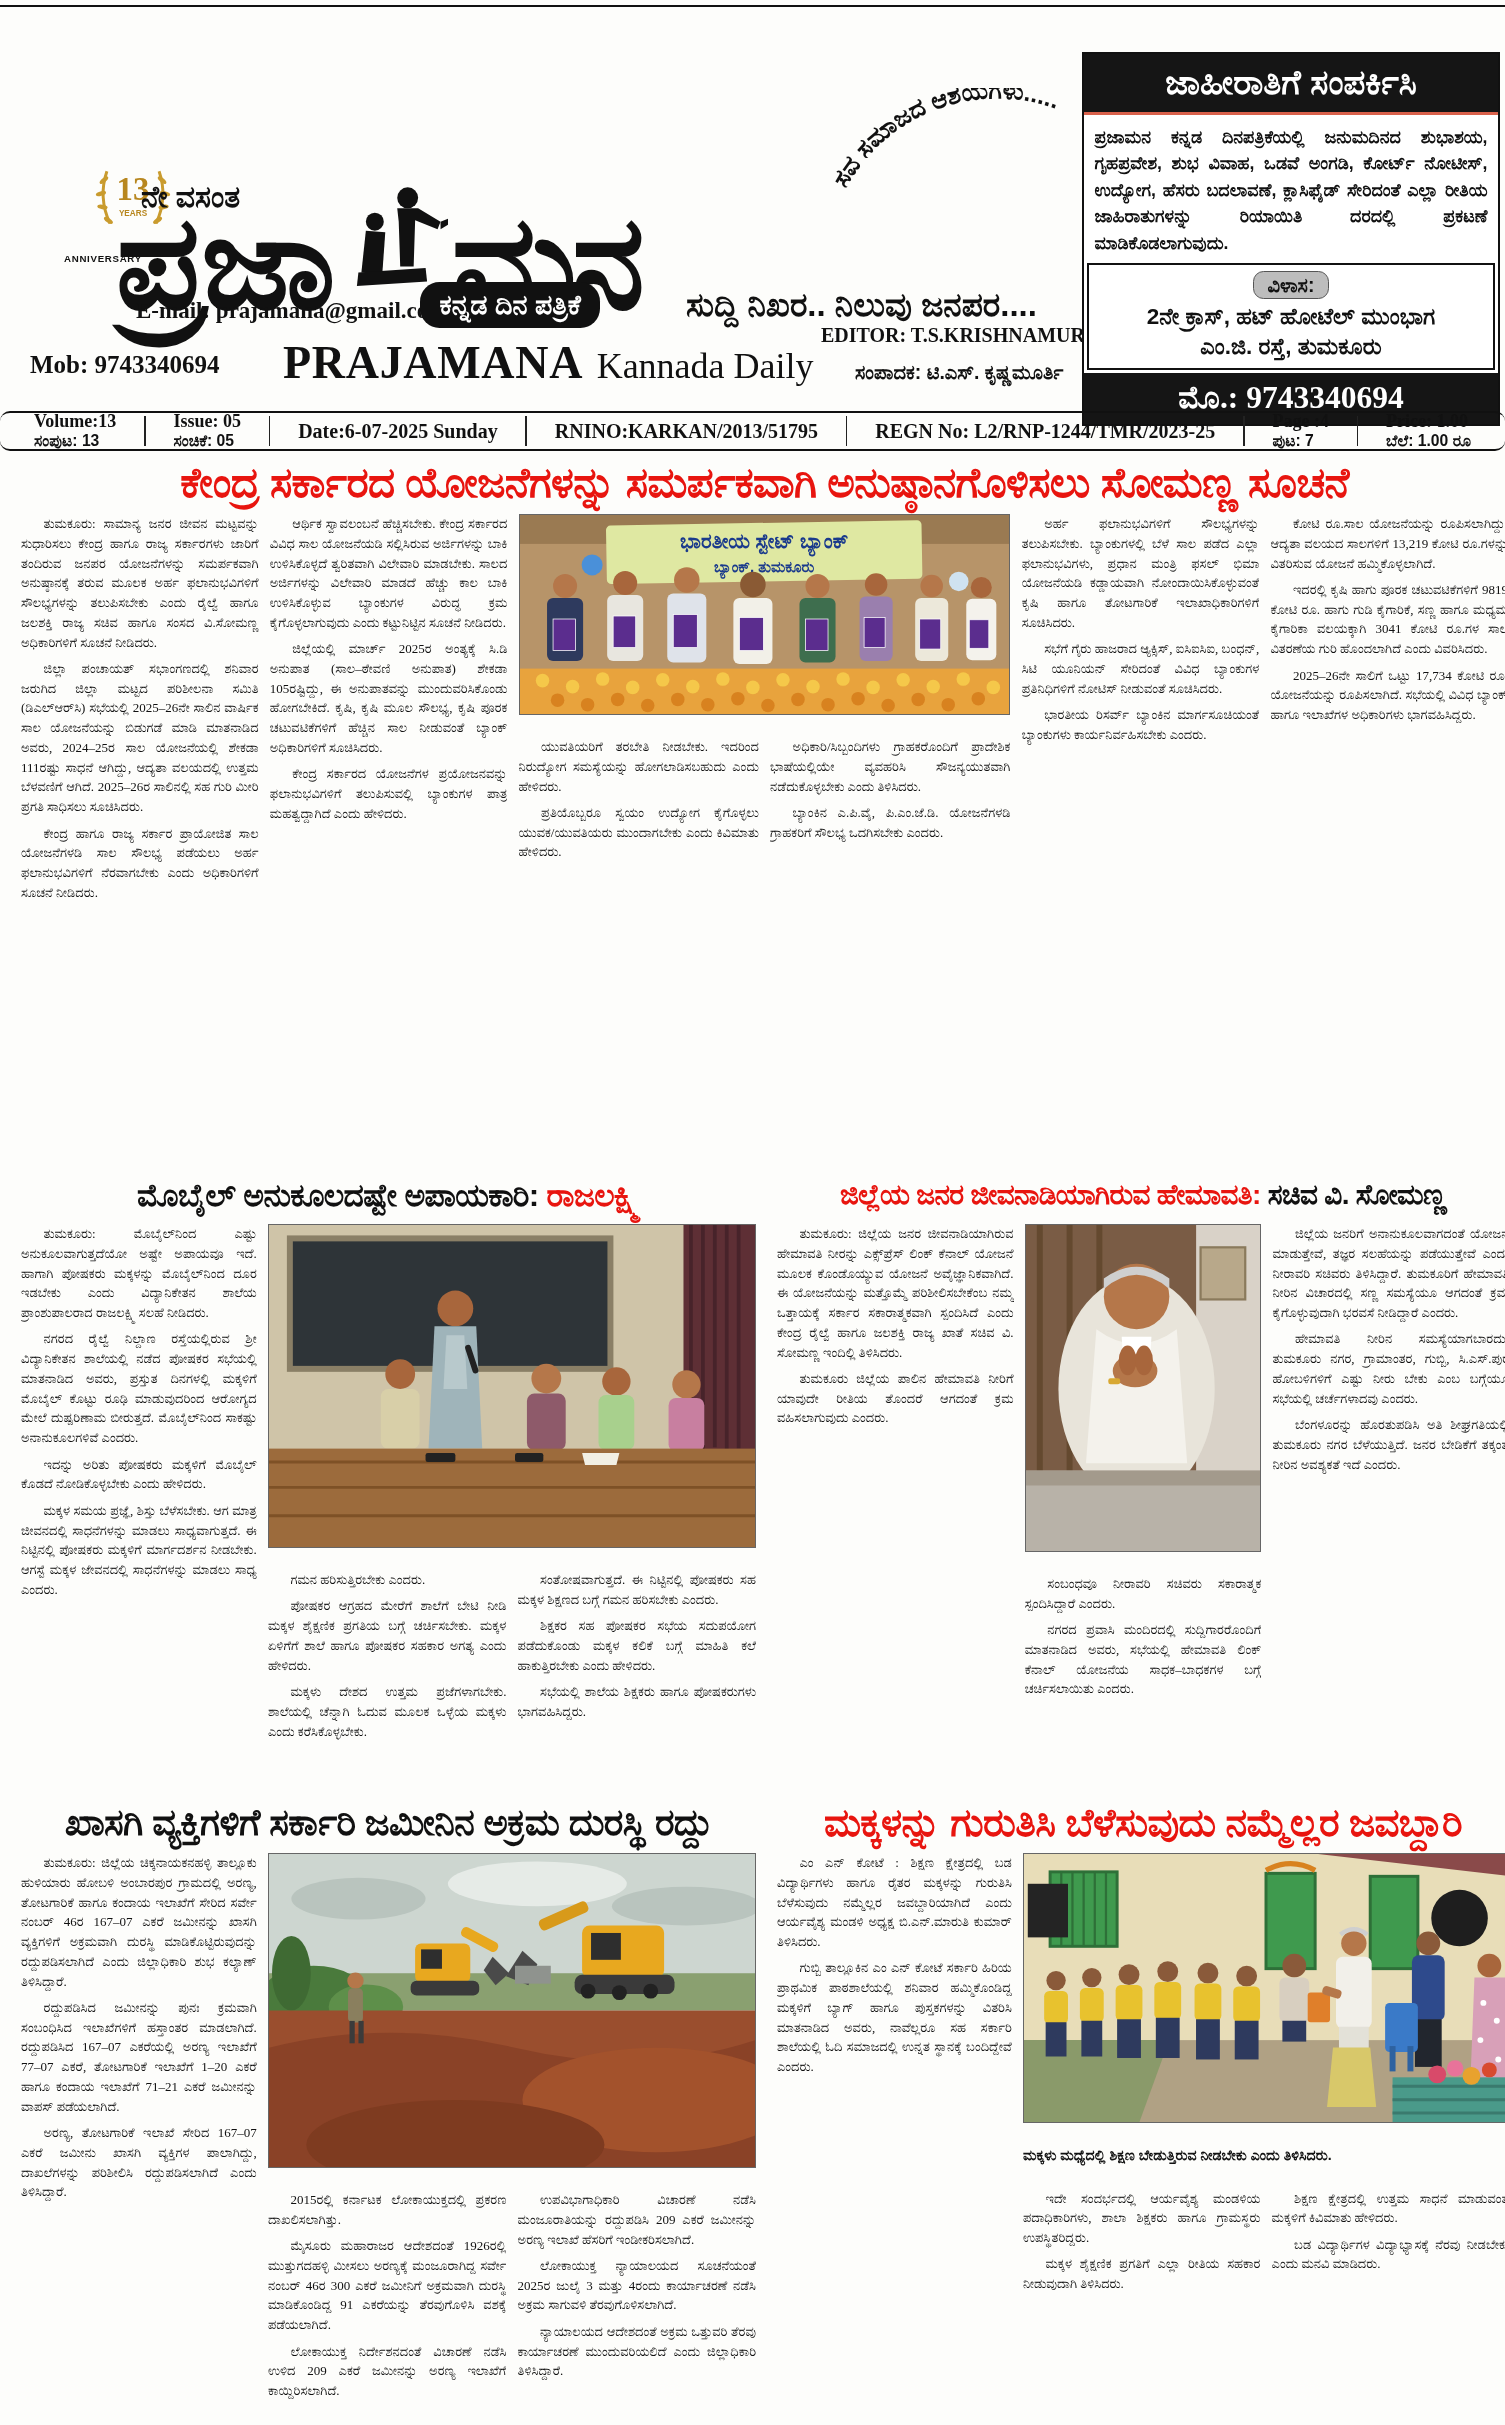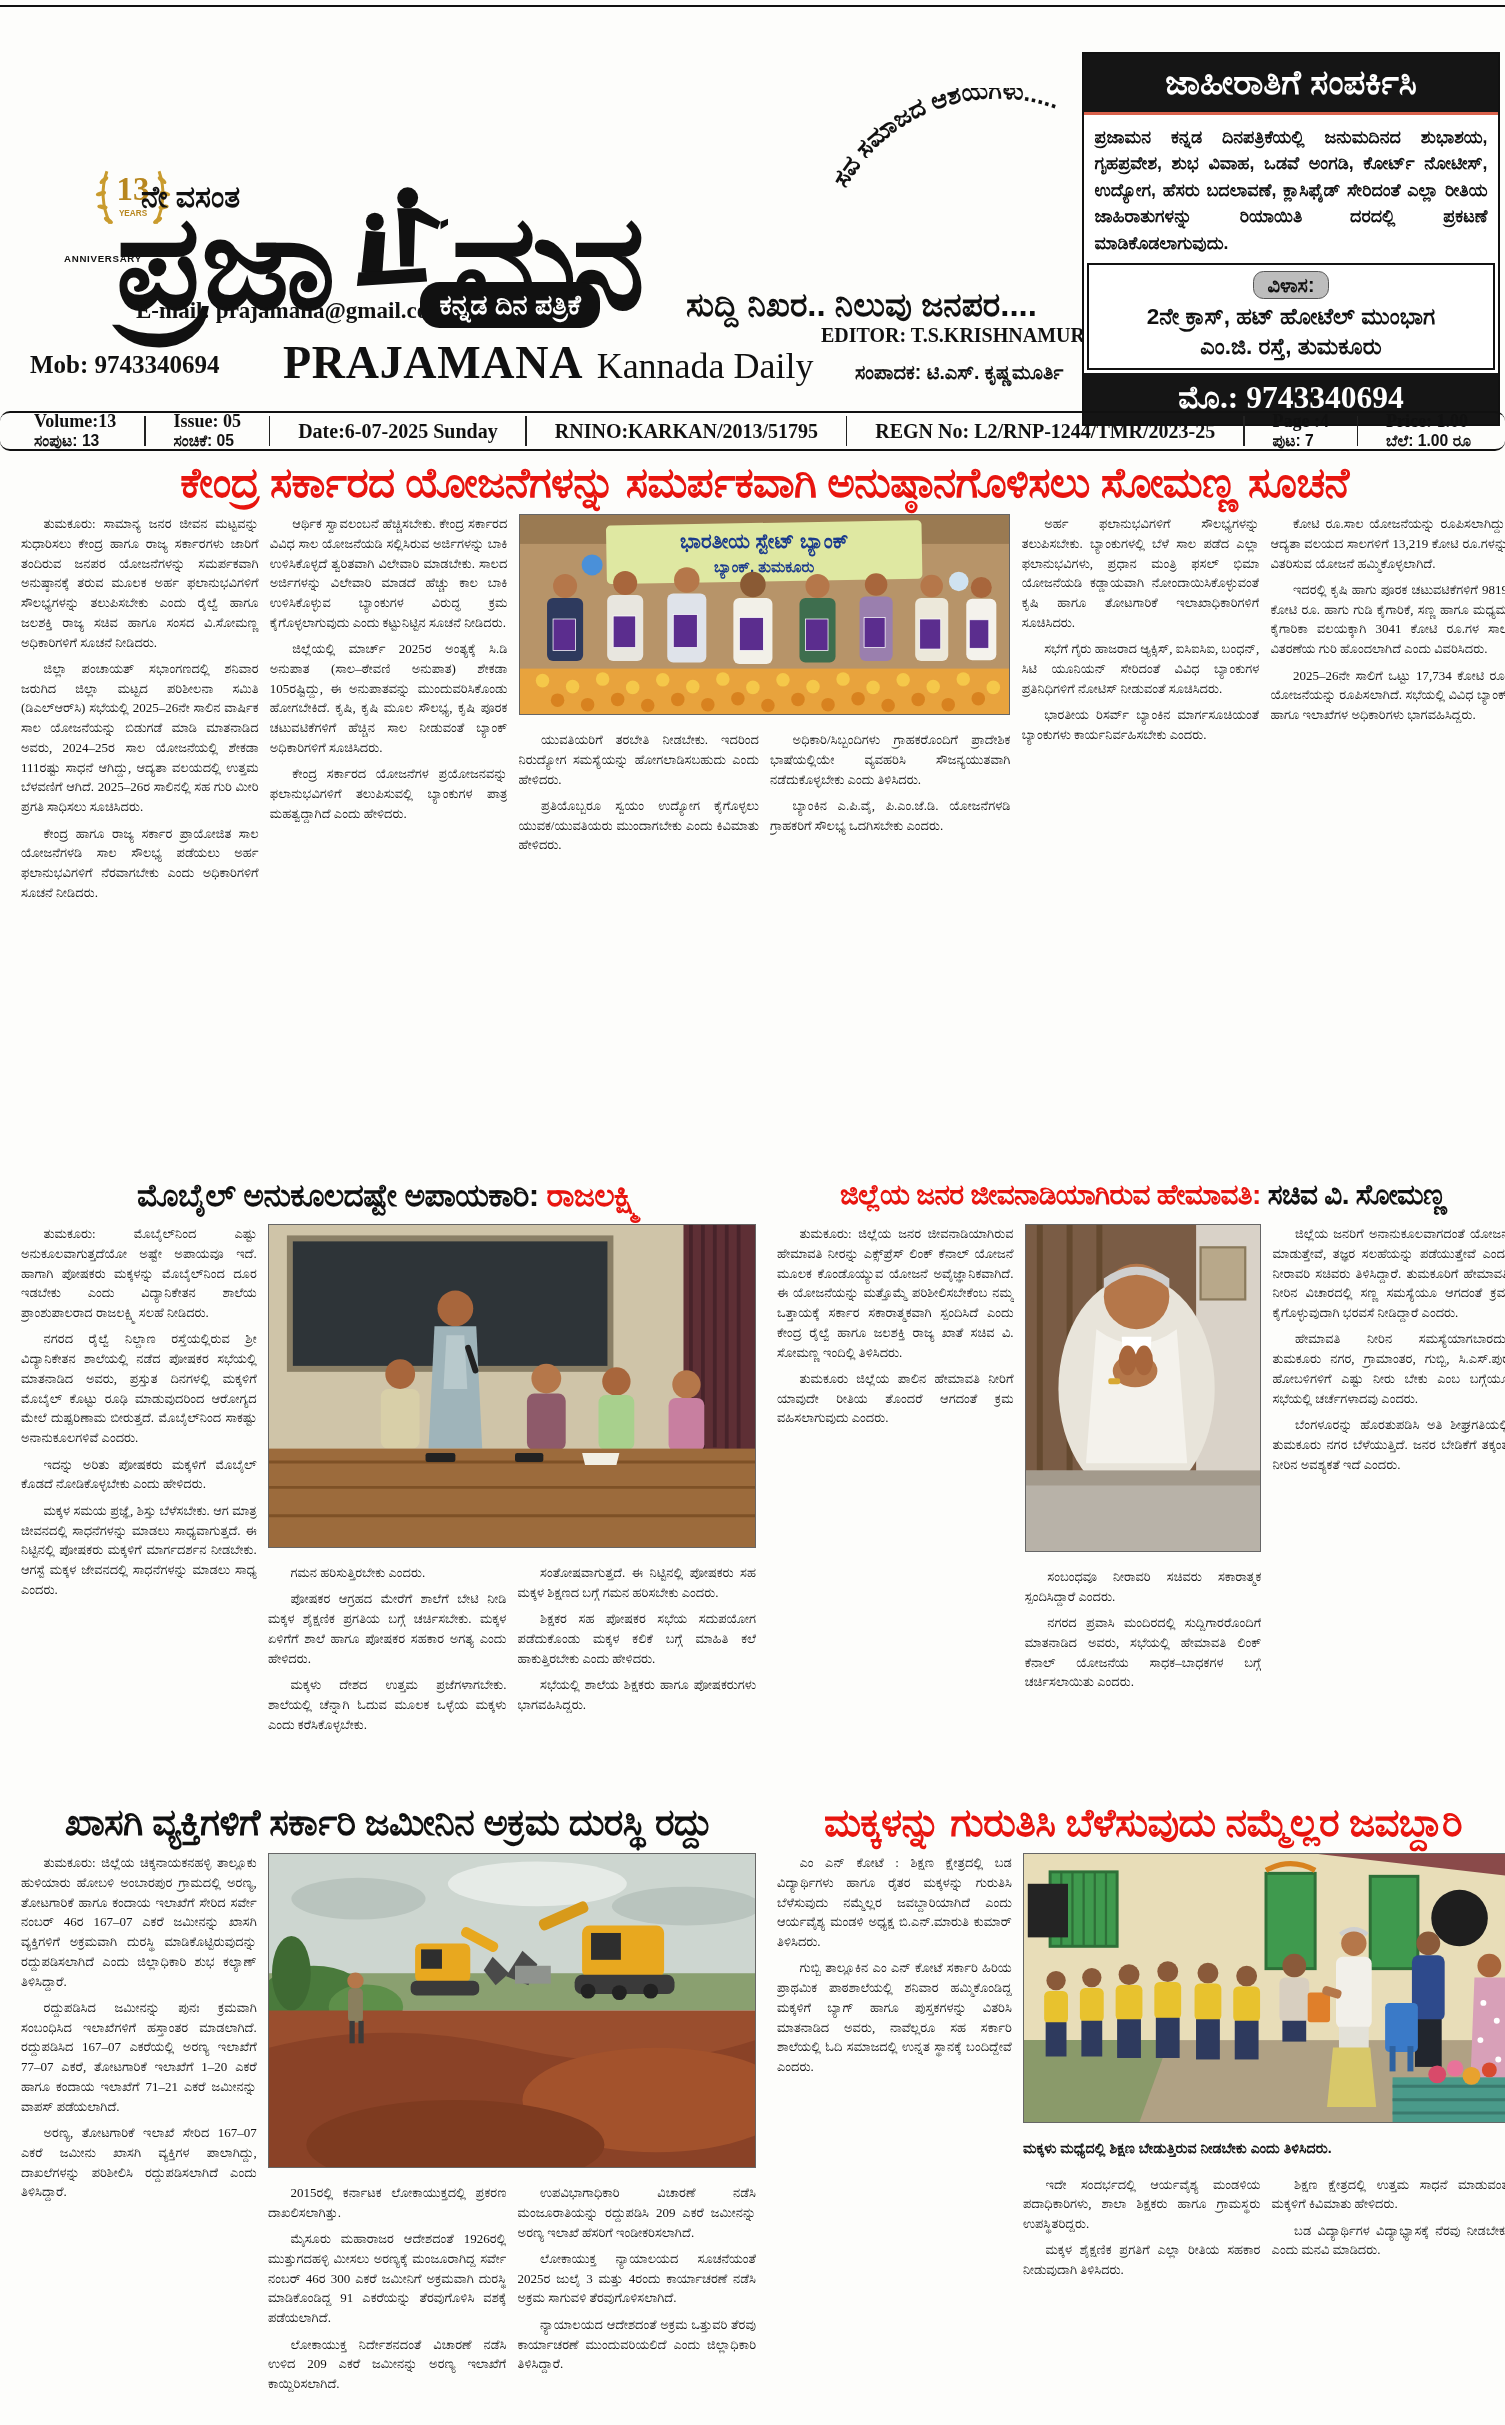--- a/index.html
+++ b/index.html
@@ -50,21 +50,21 @@
   .sep{width:1.5px;height:30px;background:#222;}
 
   
   .headline{width:100%;text-align:center;font-weight:800;font-family:"Liberation Sans",sans-serif;
             letter-spacing:-0.7px;white-space:nowrap;overflow:hidden;}
   .red{color:#e8150f;}
   .sec{position:absolute;overflow:hidden;margin-left:12px;}
   .art-body{display:flex;gap:11.2px;padding:0 9px;box-sizing:border-box;overflow:hidden;}
   .ncol{flex:1;min-width:0;overflow:hidden;}
   .ncol p{margin:0 0 6.7px;text-align:justify;font-size:13px;line-height:1.52;text-indent:22.5px;}
-  .photo-group{display:flex;flex-direction:column;gap:15px;min-width:0;overflow:hidden;}
+  .photo-group{display:flex;flex-direction:column;gap:22px;min-width:0;overflow:hidden;}
   .subcols{display:flex;gap:11.2px;flex:1;overflow:hidden;}
   .photo{width:100%;border:0.7px solid #666;background:#ddd;overflow:hidden;box-sizing:border-box;}
   .photo svg{display:block;width:100%;height:100%;}
   .caption{font-size:14.2px;font-weight:700;font-family:"Liberation Sans",sans-serif;margin:1.5px 0 3px;}
 </style>
 </head>
 <body>
 
 <div class="page">
   <div class="abs top-rule"></div>

